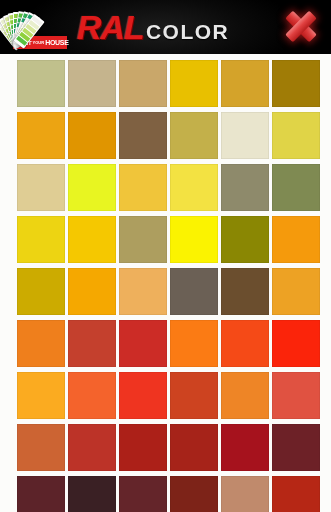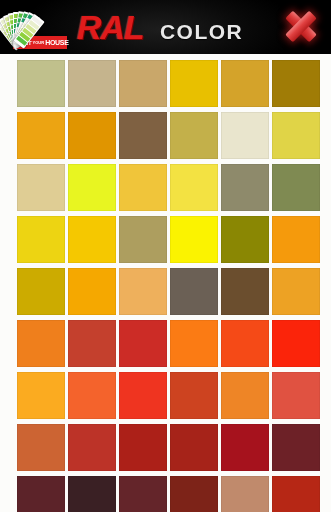--- a/index.html
+++ b/index.html
@@ -65,21 +65,21 @@
     color:#e01b1b;
     letter-spacing:-1px;
     text-shadow:1px 1px 0 #7a0000, -1px 0 1px rgba(255,90,90,.5);
     font-family:"Liberation Sans", sans-serif;
     line-height:1;
   }
   .title .color {
     font-size:21px; font-weight:bold;
     color:#e8e8e8;
     letter-spacing:1.5px;
-    margin-left:16px;
+    margin-left:2px;
     font-family:"Liberation Sans", sans-serif;
     line-height:1;
     text-shadow:0 1px 1px #000;
   }
 
   
   .close-btn {
     position:absolute; right:10px; top:7px;
     width:40px; height:38px;
     cursor:pointer;

